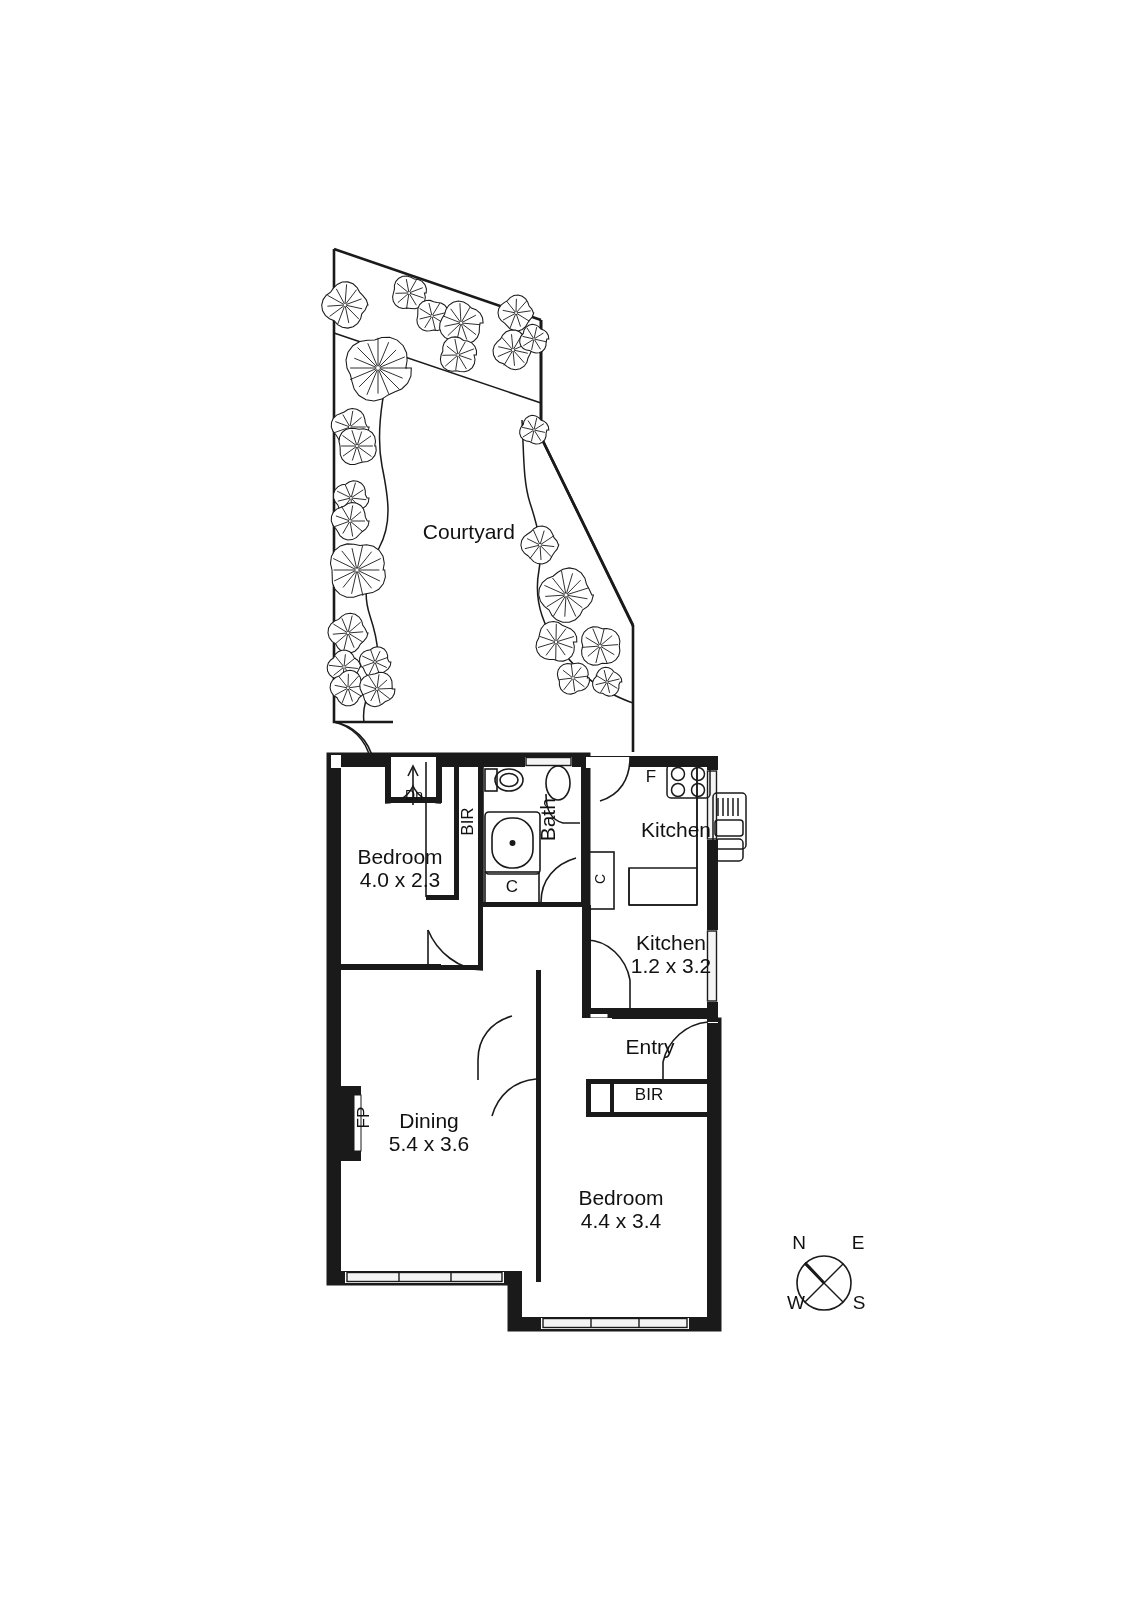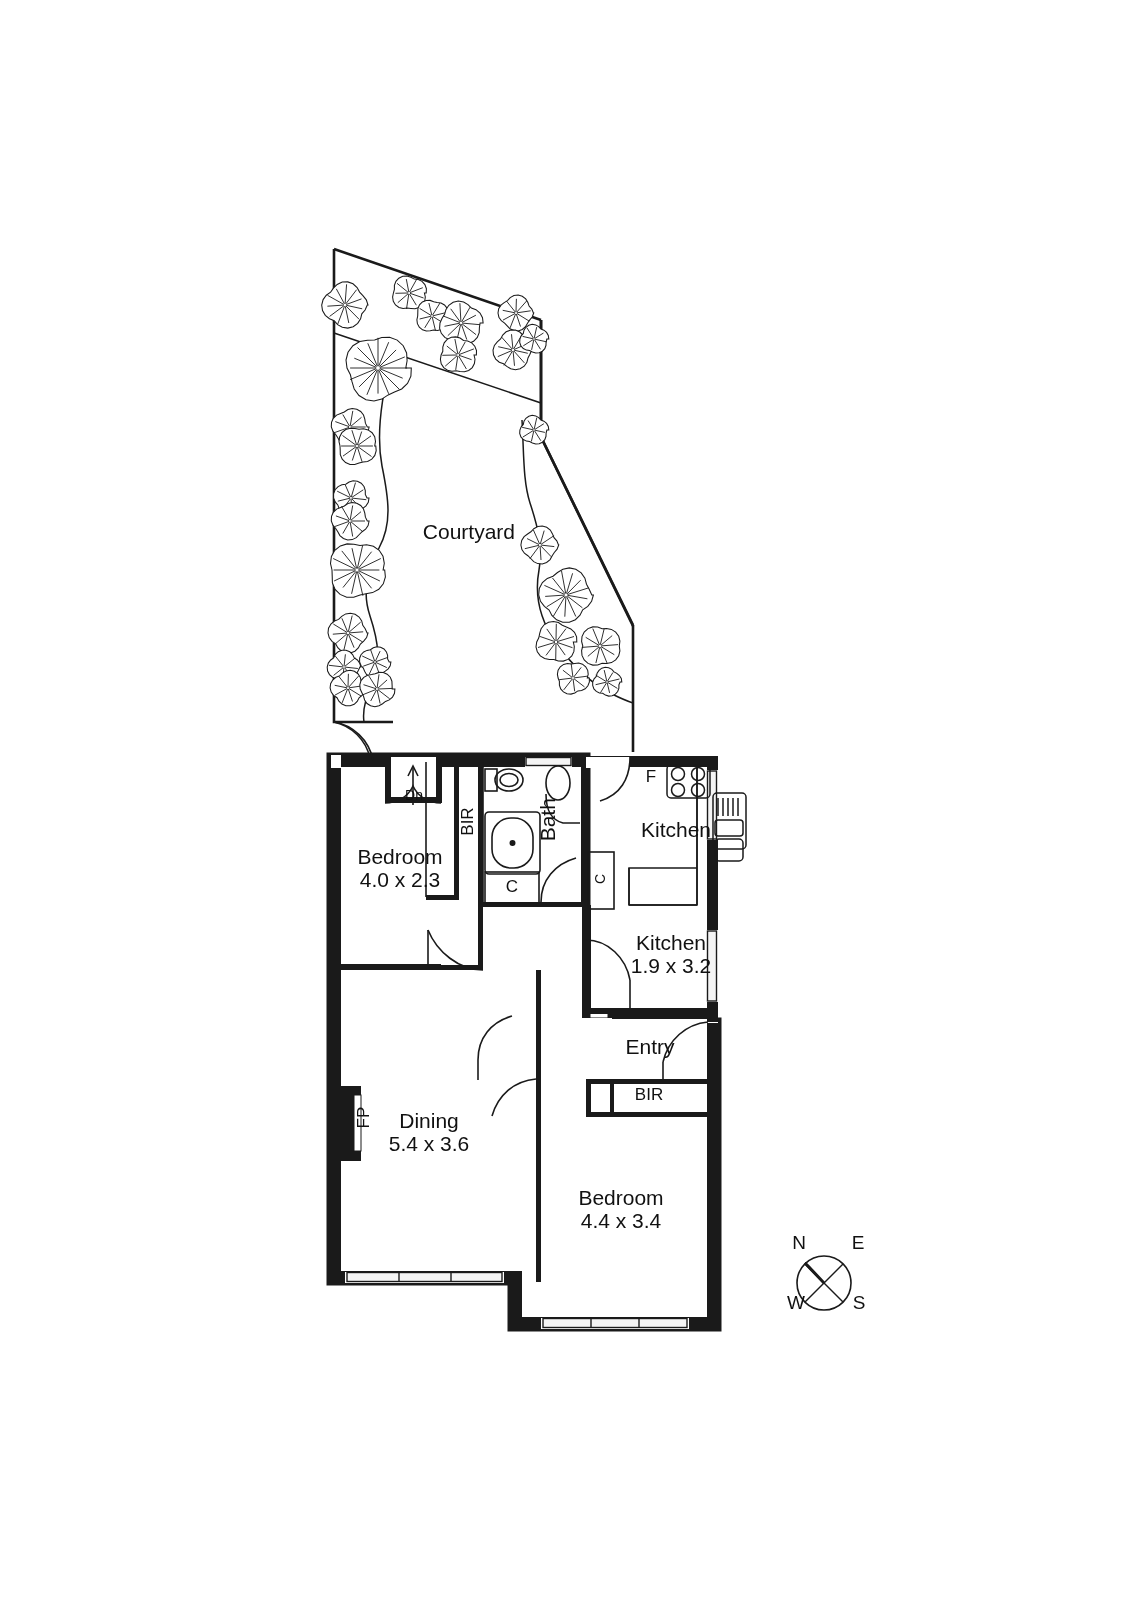--- a/index.html
+++ b/index.html
@@ -562,21 +562,21 @@
 <div class="lbl rname" style="left:395px;top:520px;width:120px;text-align:right;">Courtyard</div>
 
 <div class="lbl rname" style="left:338px;top:845px;width:124px;">Bedroom</div>
 <div class="lbl rdim" style="left:338px;top:868px;width:124px;">4.0 x 2.3</div>
 
 <div class="lbl rname vert" style="left:513px;top:808px;width:70px;transform:rotate(-90deg);">Bath</div>
 
 <div class="lbl rname" style="left:601px;top:818px;width:110px;text-align:right;">Kitchen</div>
 
 <div class="lbl rname" style="left:615px;top:931px;width:112px;">Kitchen</div>
-<div class="lbl rdim" style="left:615px;top:954px;width:112px;">1.9 x 3.2</div>
+<div class="lbl rdim" style="left:615px;top:954px;width:112px;">1.2 x 3.2</div>
 
 <div class="lbl rname" style="left:611px;top:1035px;width:78px;">Entry</div>
 
 <div class="lbl rname" style="left:377px;top:1109px;width:104px;">Dining</div>
 <div class="lbl rdim" style="left:372px;top:1132px;width:114px;">5.4 x 3.6</div>
 
 <div class="lbl rname" style="left:559px;top:1186px;width:124px;">Bedroom</div>
 <div class="lbl rdim" style="left:559px;top:1209px;width:124px;">4.4 x 3.4</div>
 
 <div class="lbl small" style="left:398px;top:788px;width:32px;">Dn</div>

